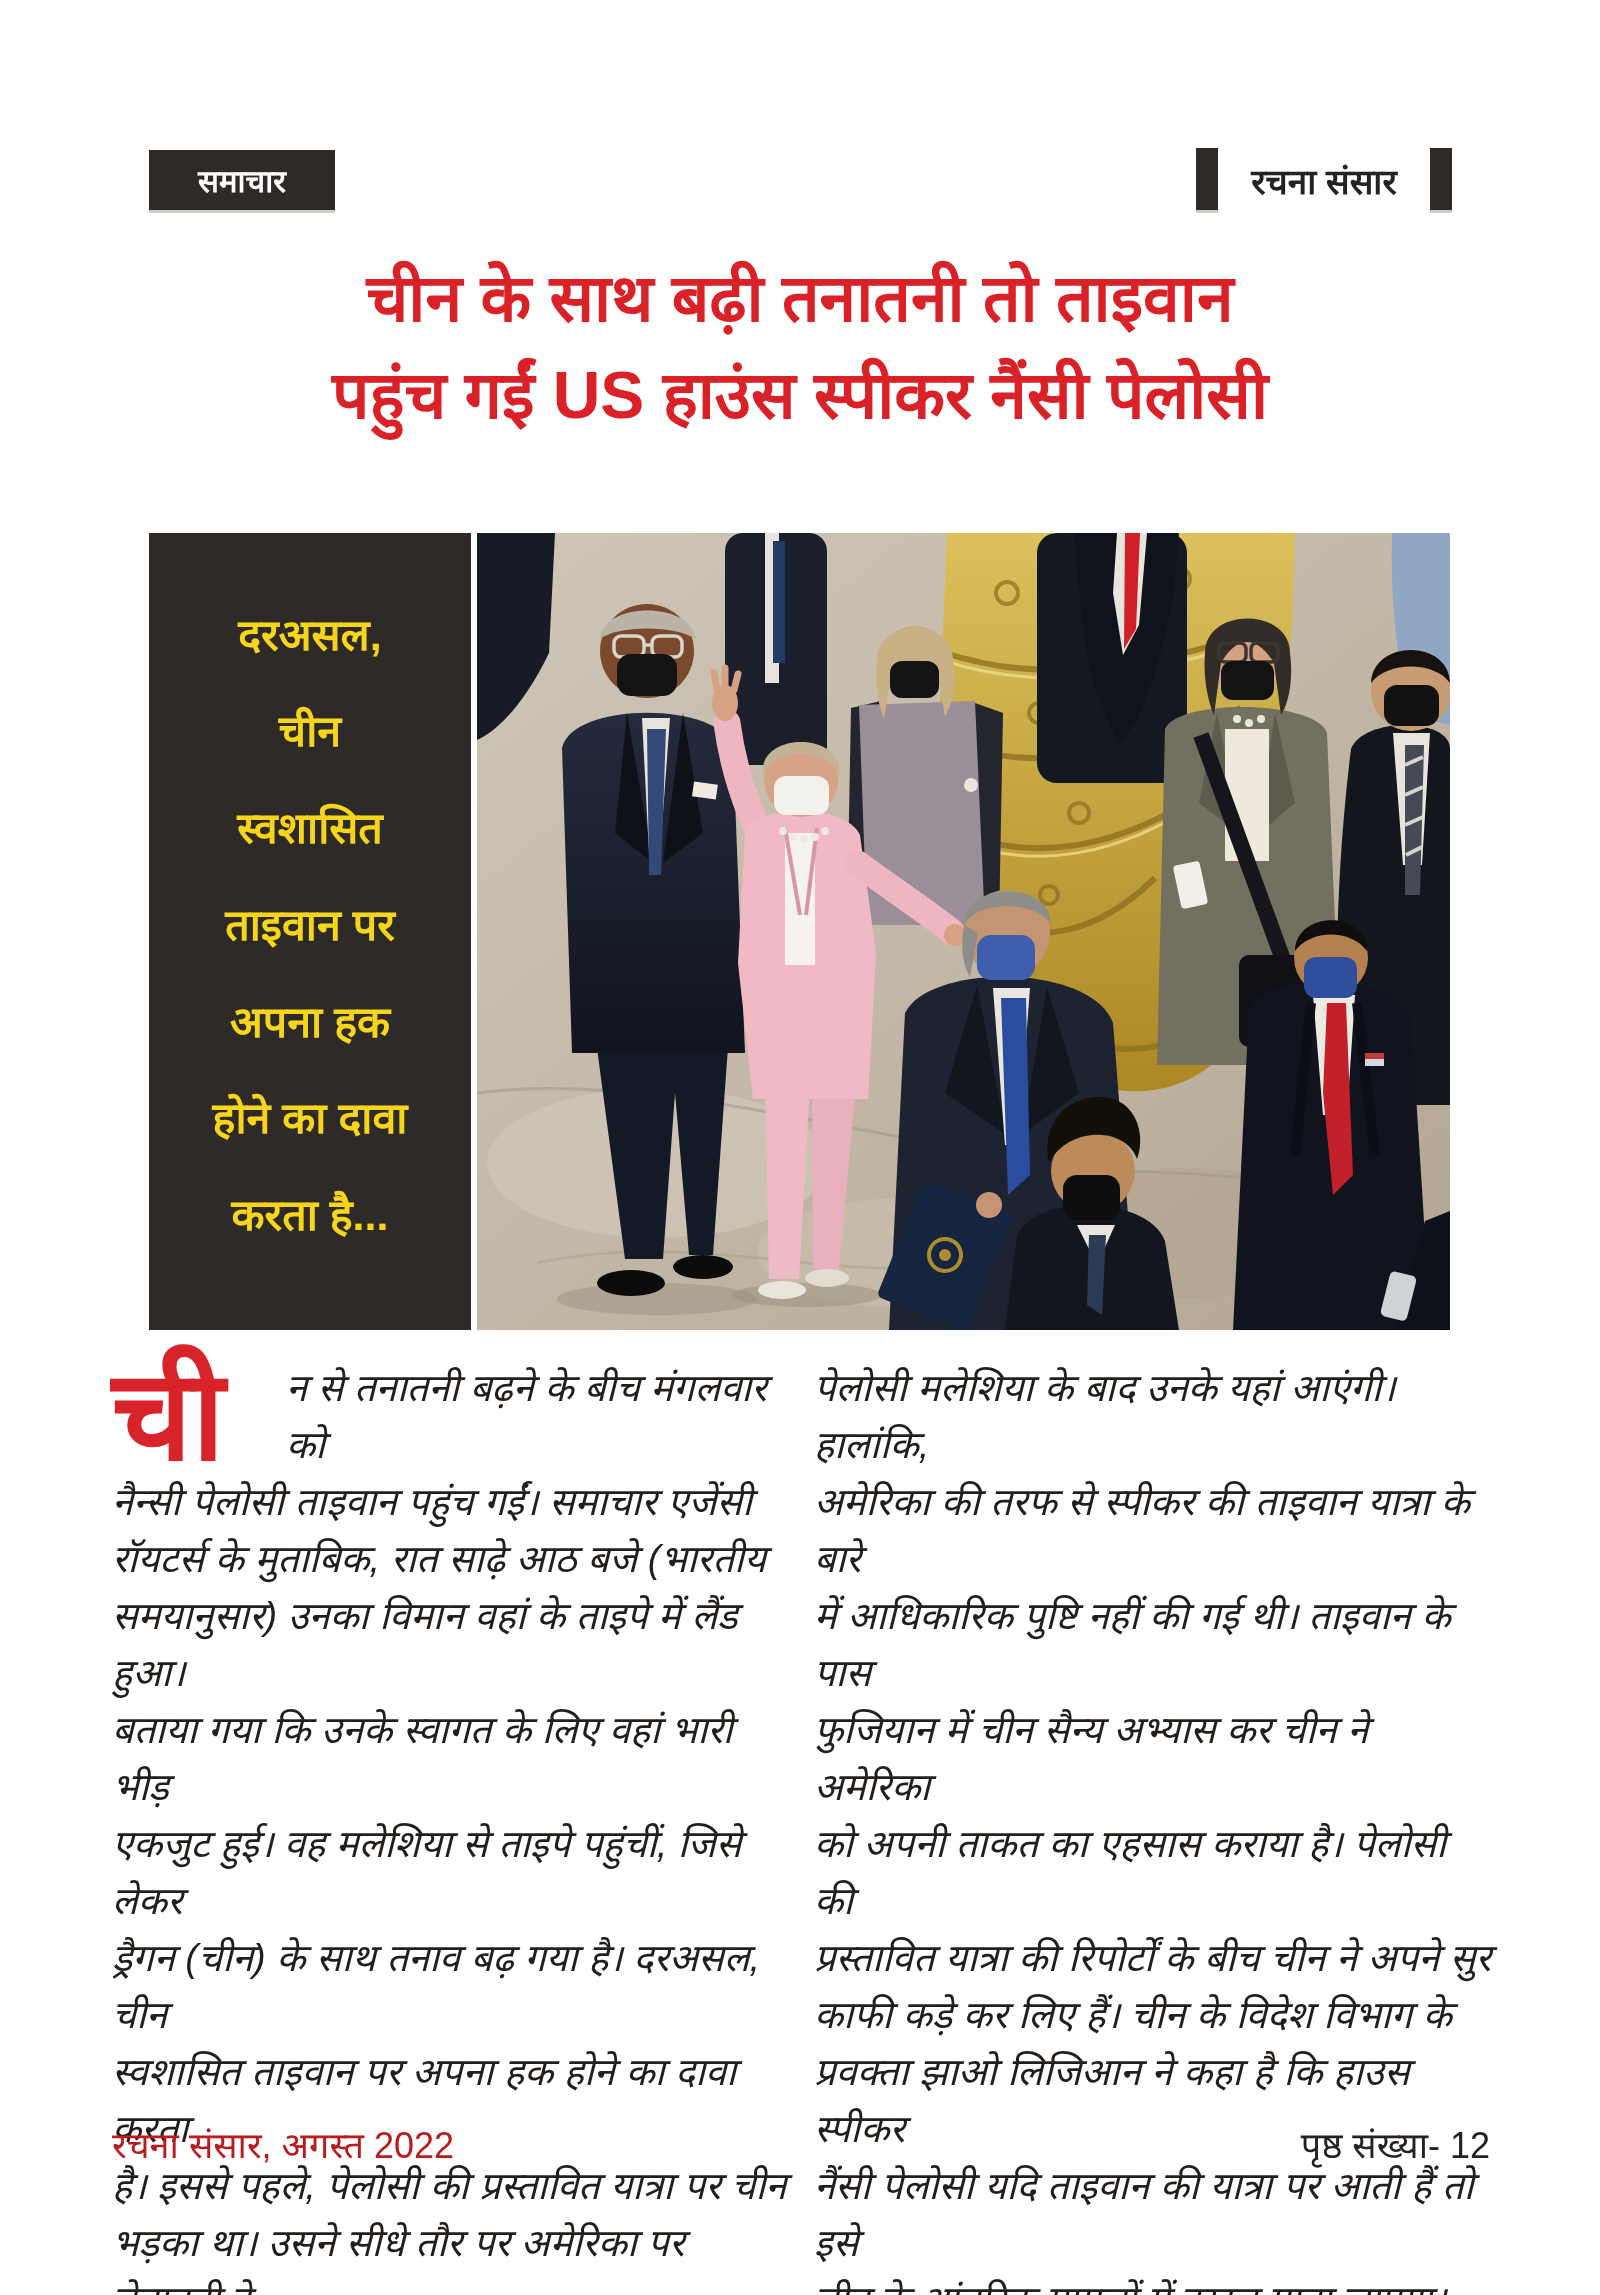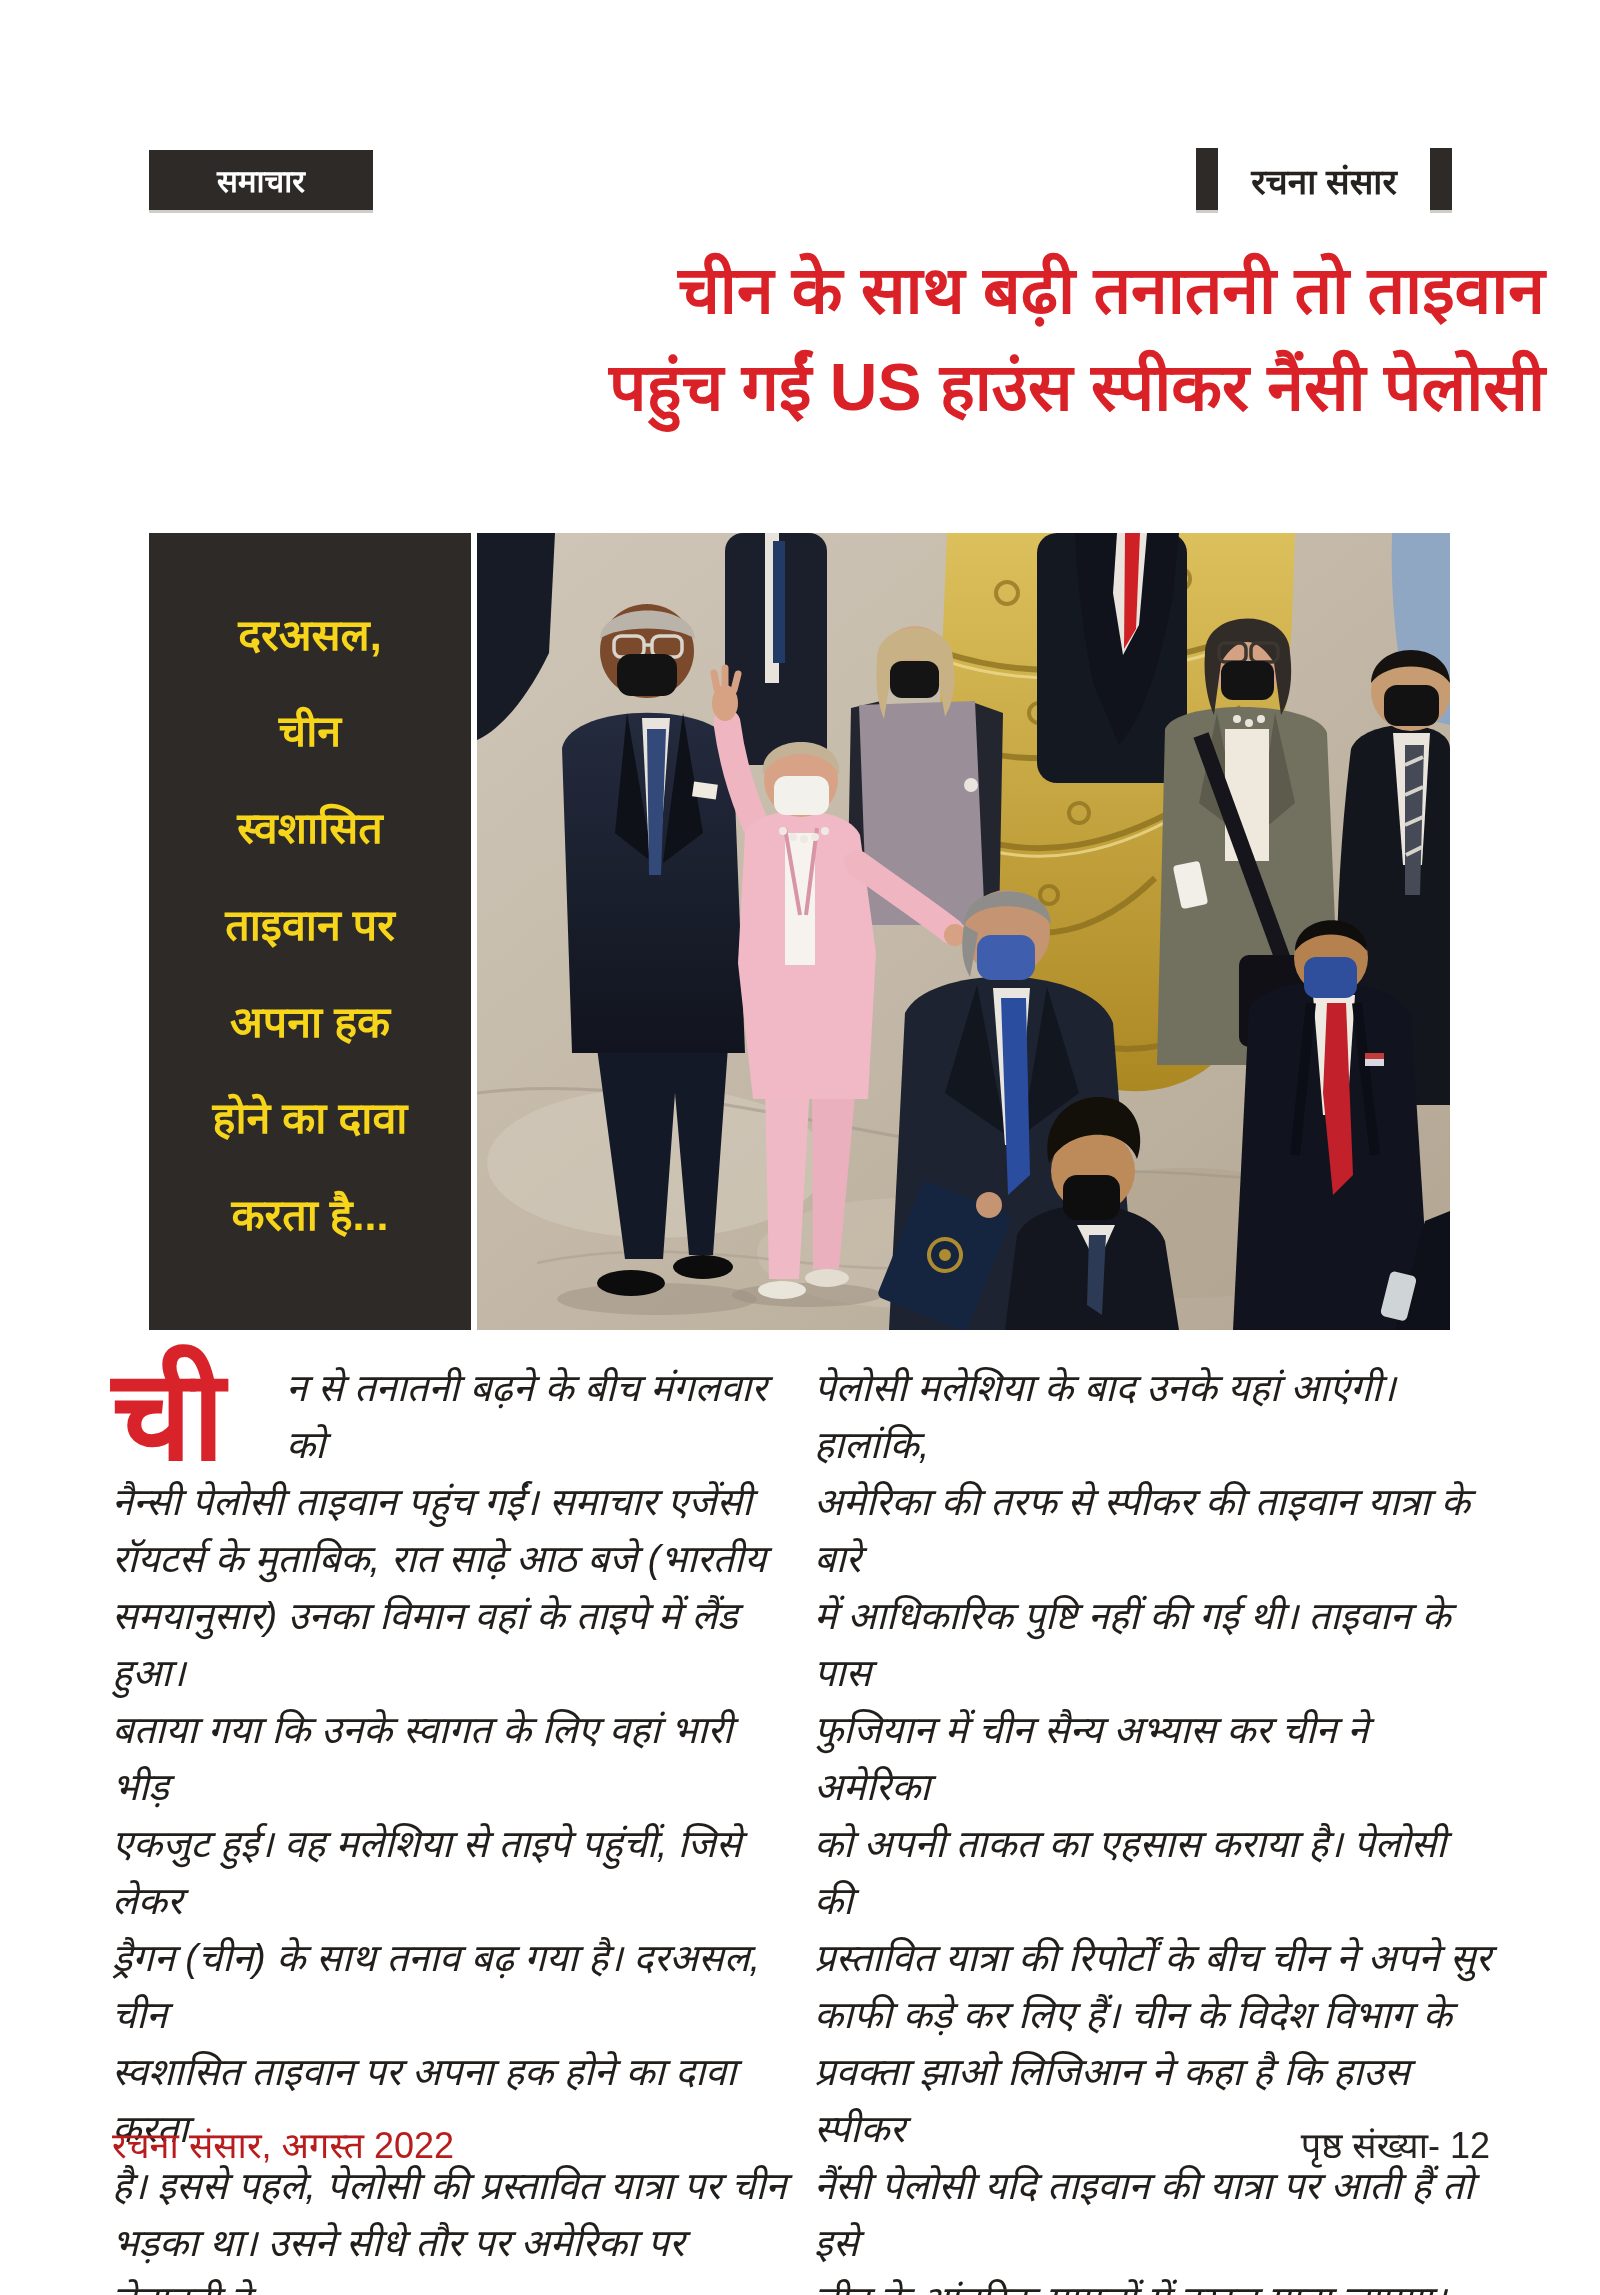--- a/index.html
+++ b/index.html
@@ -5,32 +5,32 @@
   html,body{margin:0;padding:0;}
   body{
     width:1600px;height:2295px;position:relative;background:#ffffff;
     font-family:"Liberation Sans","DejaVu Sans",sans-serif;
     overflow:hidden;
   }
   .abs{position:absolute;}
 
   
   .badge{
-    left:149px;top:150px;width:224px;height:63px;background:#2e2a27;
+    left:149px;top:150px;width:186px;height:63px;background:#2e2a27;
     color:#ffffff;display:flex;align-items:center;justify-content:center;
     font-size:31px;font-weight:700;border-bottom:3px solid #cfcdc9;box-sizing:border-box;
   }
   .masthead{left:1196px;top:148px;width:256px;height:65px;display:flex;align-items:stretch;}
   .masthead .bar{width:22px;background:#2e2a27;border-bottom:3px solid #cfcdc9;box-sizing:border-box;}
   .masthead .title{flex:1;display:flex;align-items:center;justify-content:center;
     font-size:35px;font-weight:700;color:#262220;white-space:nowrap;}
 
   
   .headline{
-    left:55px;top:242px;width:1490px;text-align:right;color:#da2127;
+    left:55px;top:250px;width:1490px;text-align:center;color:#da2127;
     font-weight:800;font-size:66px;line-height:97px;letter-spacing:0px;
   }
 
   
   .photo-caption{
     left:149px;top:533px;width:322px;height:797px;background:#2e2a27;
     display:flex;flex-direction:column;justify-content:space-evenly;align-items:center;
     padding:28px 8px 40px 8px;box-sizing:border-box;
   }
   .caption-line{color:#f6d51a;font-size:43px;font-weight:700;text-align:center;line-height:1.05;}

